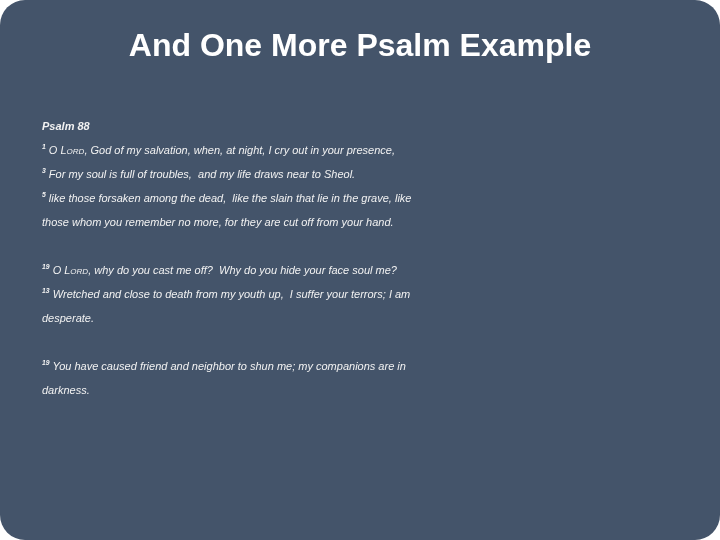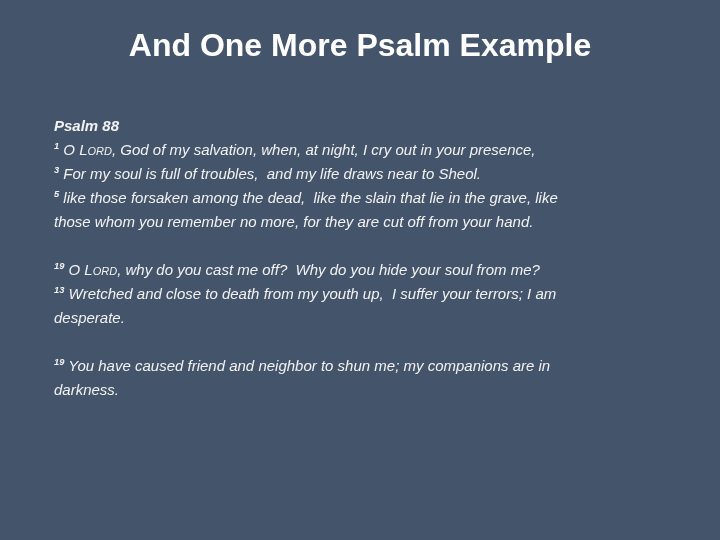--- a/index.html
+++ b/index.html
@@ -11,37 +11,38 @@
     height: 540px;
     overflow: hidden;
     font-family: "Liberation Sans", sans-serif;
   }
   .slide {
     position: relative;
     width: 720px;
     height: 540px;
     background: var(--bg, #44546A);
     box-sizing: border-box;
+    border-radius: 25px;
   }
   .title {
     margin: 0;
     padding-top: 27px;
     text-align: center;
     font-size: 32px;
     font-weight: 700;
     letter-spacing: 0px;
     color: var(--title-color, #FFFFFF);
   }
   .body-block {
     position: absolute;
-    left: 54px;
+    left: 42px;
     top: 114px;
     width: 662px;
     font-style: italic;
-    font-size: 15px;
+    font-size: 11px;
     line-height: 24px;
     color: var(--body-color, #F2F2F2);
   }
   .psalm-heading {
     margin: 0;
     font-weight: 700;
     white-space: pre-wrap;
   }
   .verse {
     margin: 0;
@@ -67,21 +68,21 @@
   <h1 class="title">And One More Psalm Example</h1>
 
   <div class="body-block">
     <p class="psalm-heading">Psalm 88</p>
     <div id="verses">
         <p class="verse"><sup>1</sup><span> O </span><span class="sc">Lord</span><span>, God of my salvation, when, at night, I cry out in your presence,</span></p>
         <p class="verse"><sup>3</sup><span> For my soul is full of troubles,  and my life draws near to Sheol.</span></p>
         <p class="verse"><sup>5</sup><span> like those forsaken among the dead,  like the slain that lie in the grave, like
 those whom you remember no more, for they are cut off from your hand.</span></p>
         <div class="spacer"></div>
-        <p class="verse"><sup>19</sup><span> O </span><span class="sc">Lord</span><span>, why do you cast me off?  Why do you hide your soul from me?</span></p>
+        <p class="verse"><sup>19</sup><span> O </span><span class="sc">Lord</span><span>, why do you cast me off?  Why do you hide your face soul me?</span></p>
         <p class="verse"><sup>13</sup><span> Wretched and close to death from my youth up,  I suffer your terrors; I am
 desperate.</span></p>
         <div class="spacer"></div>
         <p class="verse"><sup>19</sup><span> You have caused friend and neighbor to shun me; my companions are in
 darkness.</span></p>
       </div>
   </div>
 </div>
 
 </body></html>

